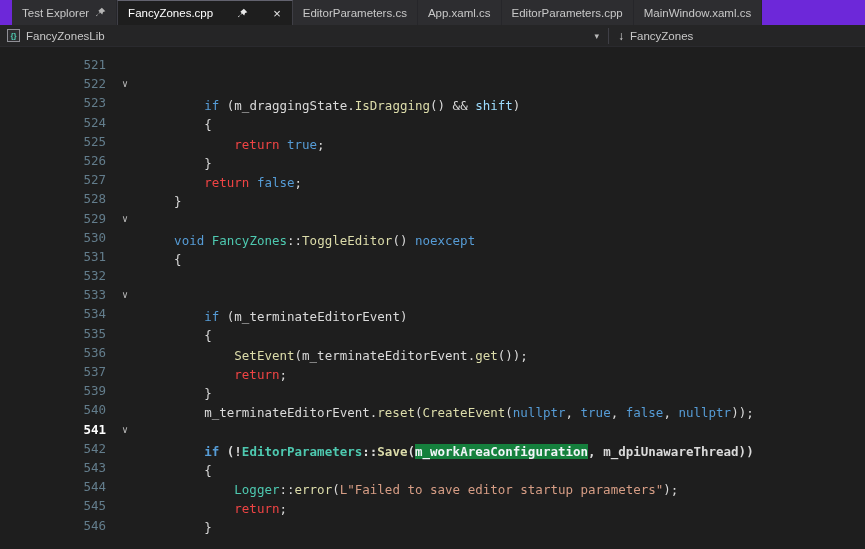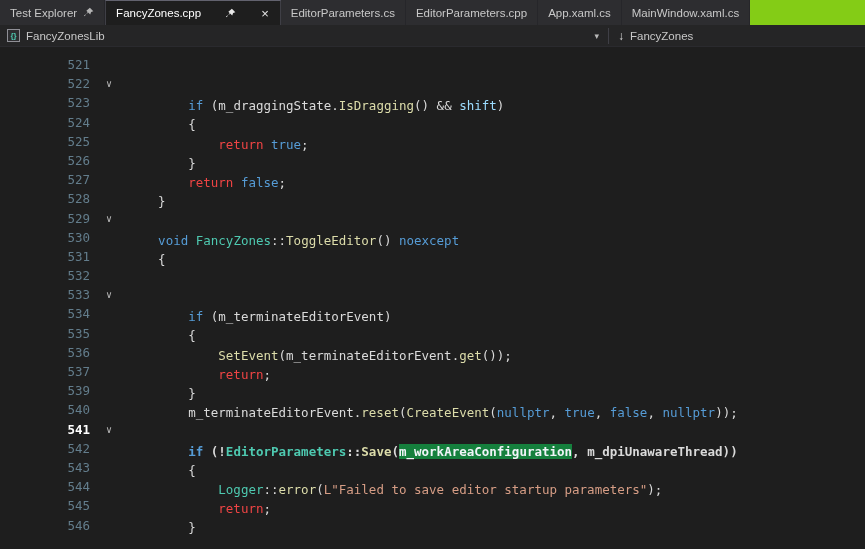--- a/index.html
+++ b/index.html
@@ -6,22 +6,22 @@
   html,body { margin:0; padding:0; }
   body {
     width:865px; height:549px; overflow:hidden;
     background:#1e1e1e;
     font-family:"Liberation Sans", sans-serif;
     -webkit-font-smoothing:antialiased;
   }
 
   
   .tabstrip {
-    height:25px; background:#84cc16; display:flex; align-items:stretch;
-    font-size:11.5px; color:#c8c8c8; padding-left:0;
+    height:25px; background:#6d28d9; display:flex; align-items:stretch;
+    font-size:11.5px; color:#c8c8c8; padding-left:12px;
   }
   .tab {
     display:flex; align-items:center; gap:6px; padding:0 10px;
     border-right:1px solid #26262a; background:#2d2d30; white-space:nowrap;
   }
   .tab.active {
     background:#1e1e1e; color:#ffffff;
     border-top:1px solid #62626e; border-left:1px solid #3f3f46; border-right:1px solid #3f3f46;gap:24px;
   }
   .tab .pin { display:inline-flex; align-items:center; }
@@ -48,20 +48,21 @@
   
   .editor {
     position:relative; height:502px; overflow:hidden; padding-top:8px;
     font-family:"DejaVu Sans Mono","Liberation Mono",monospace;
     font-size:12.5px; background:#1e1e1e;
   }
   .row { display:flex; height:19.2px; line-height:19.2px; }
   .ln {
     width:90px; flex:none; text-align:right; color:#637d8c;
     user-select:none;
+    margin-left:16px;
   }
   .ln.active { color:#ffffff; font-weight:bold; }
   .fold {
     width:38px; flex:none; text-align:center; color:#b8b8b8; font-size:10px;
     user-select:none;
   }
   .code { flex:1; position:relative; white-space:pre; color:#dadada;margin-top:22px; }
   .row.bold .code { font-weight:bold; }
   .guide { position:absolute; top:0; bottom:0; border-left:1px dotted #3e3e42; }
 
@@ -97,25 +98,25 @@
         </svg>
     </span>
     <span class="close">×</span>
   </div>
 
   <div class="tab">
     <span>EditorParameters.cs</span>
   </div>
 
   <div class="tab">
+    <span>App.xaml.cs</span>
+  </div>
+
+  <div class="tab">
     <span>EditorParameters.cpp</span>
-  </div>
-
-  <div class="tab">
-    <span>App.xaml.cs</span>
   </div>
 
   <div class="tab">
     <span>MainWindow.xaml.cs</span>
   </div>
 
   <div class="tabstrip-fill"></div>
 </div>
 
 <div class="navbar">

